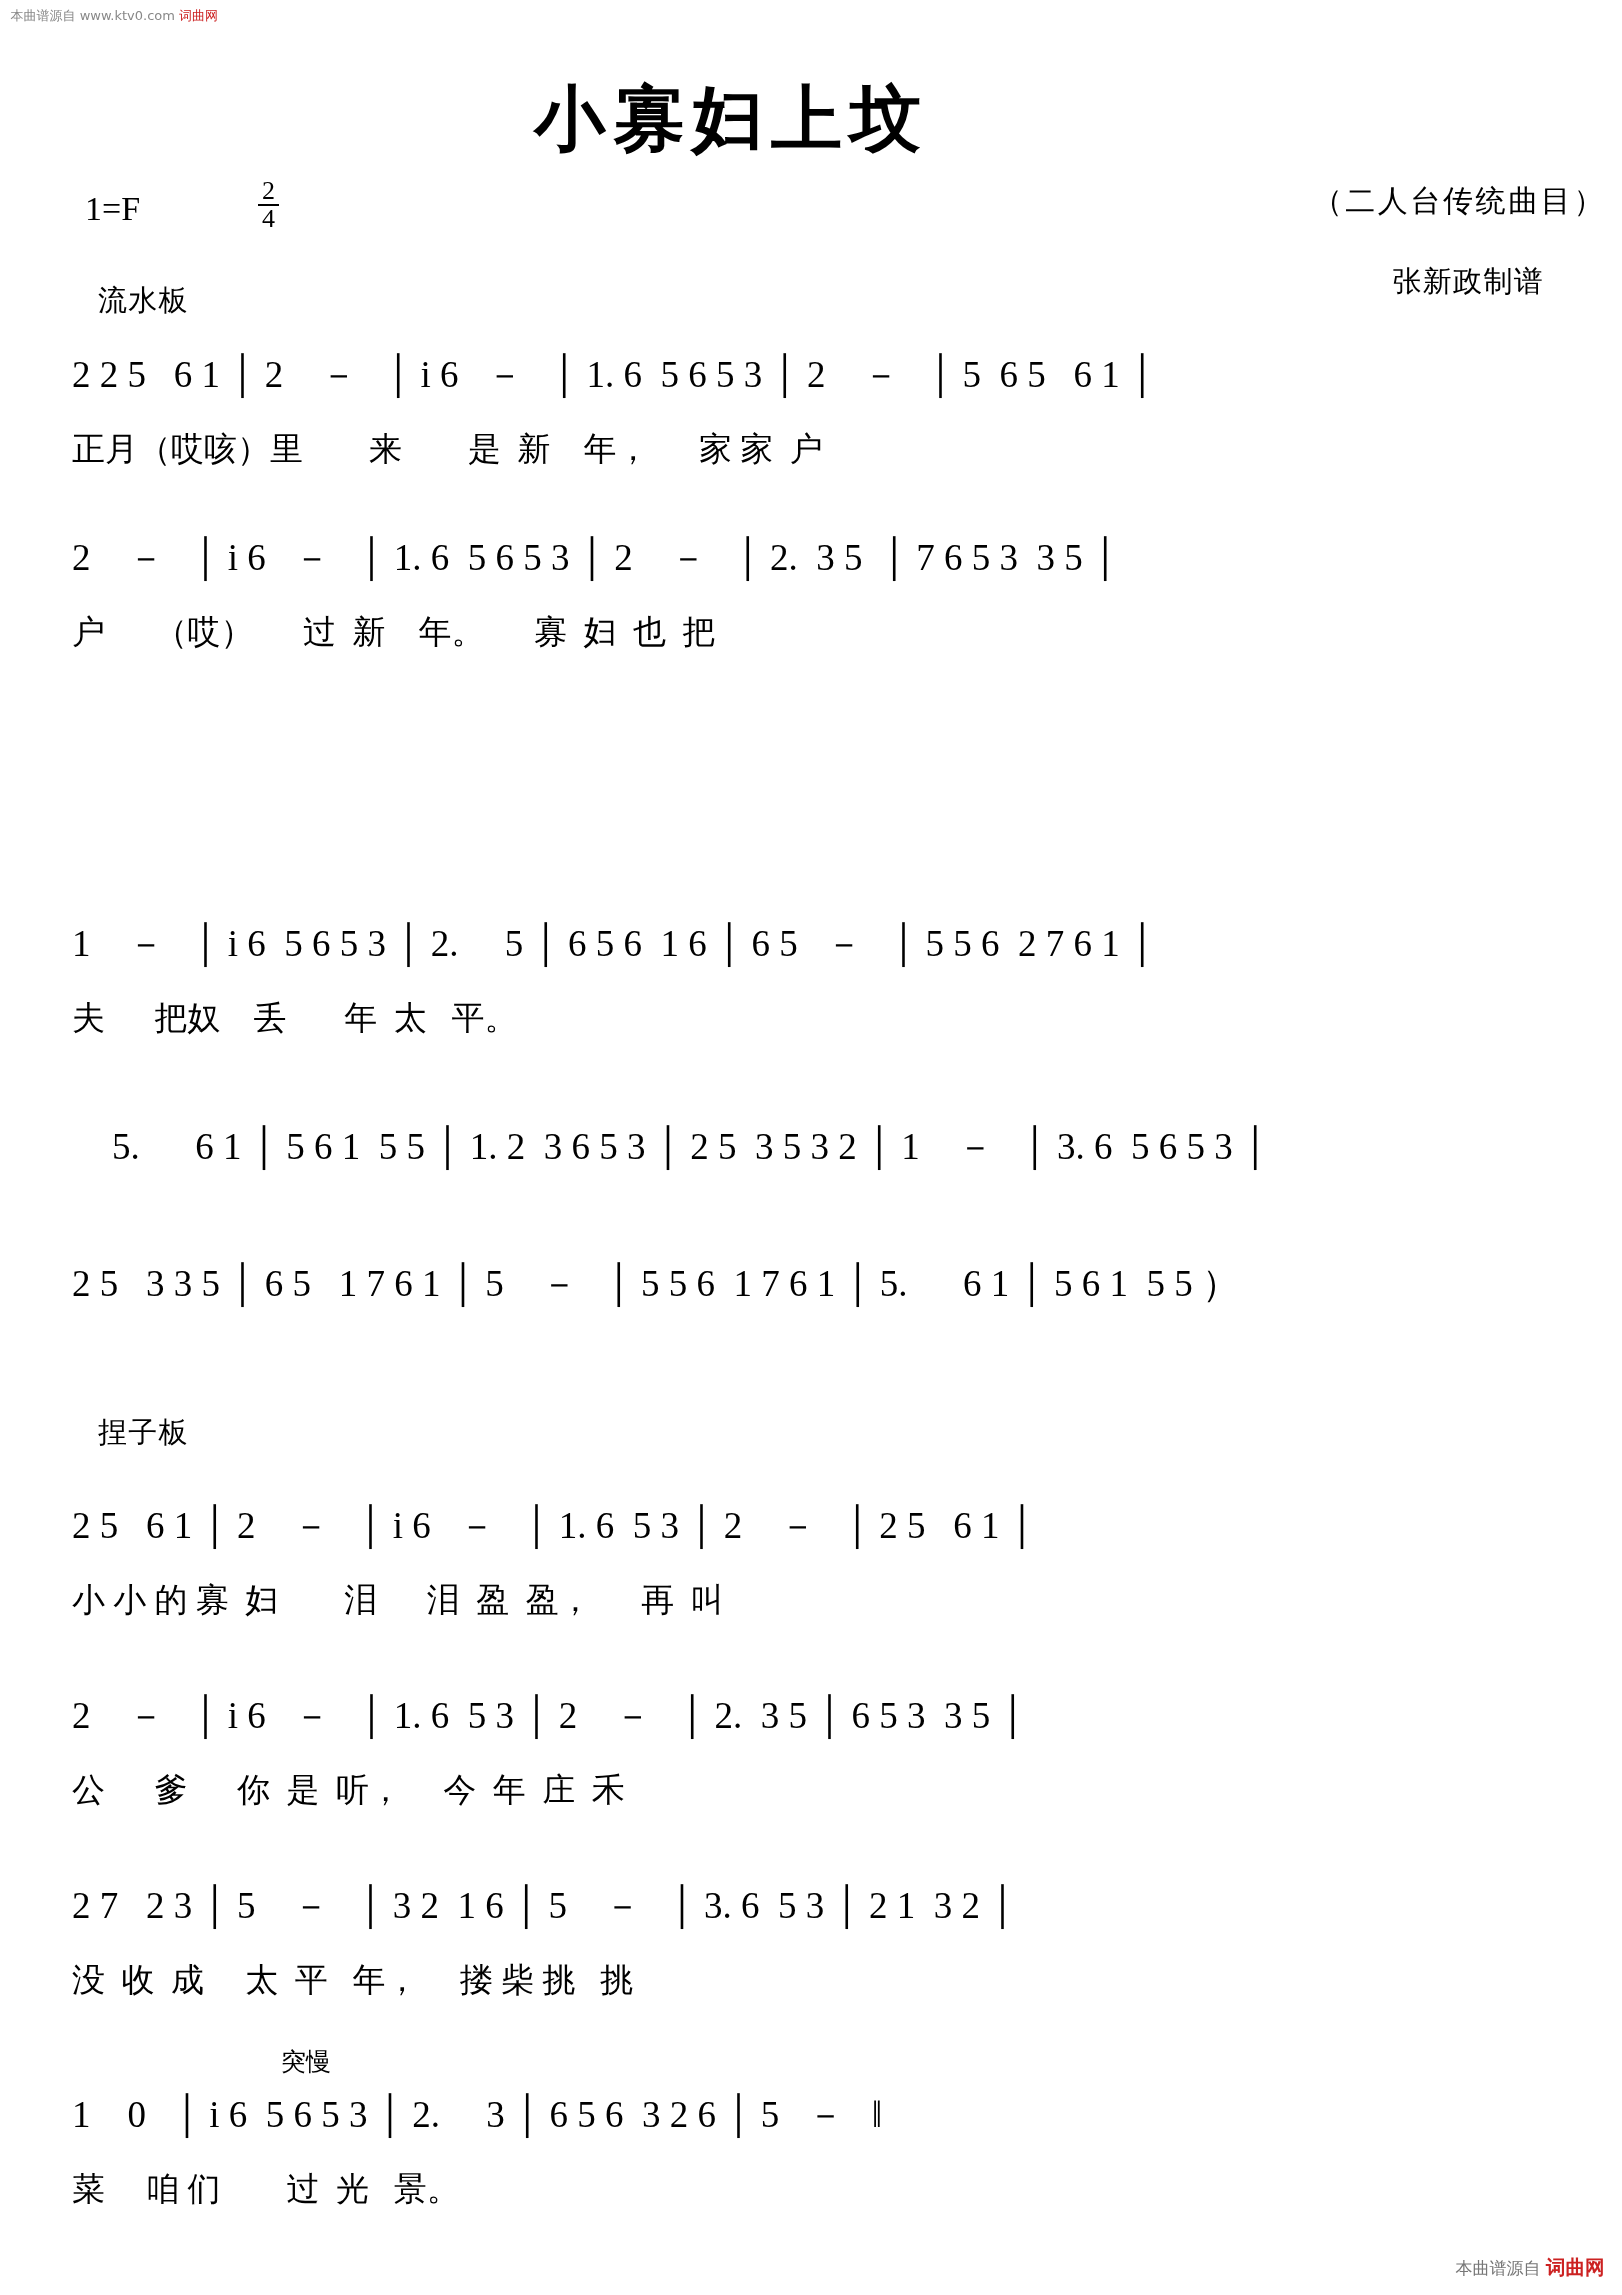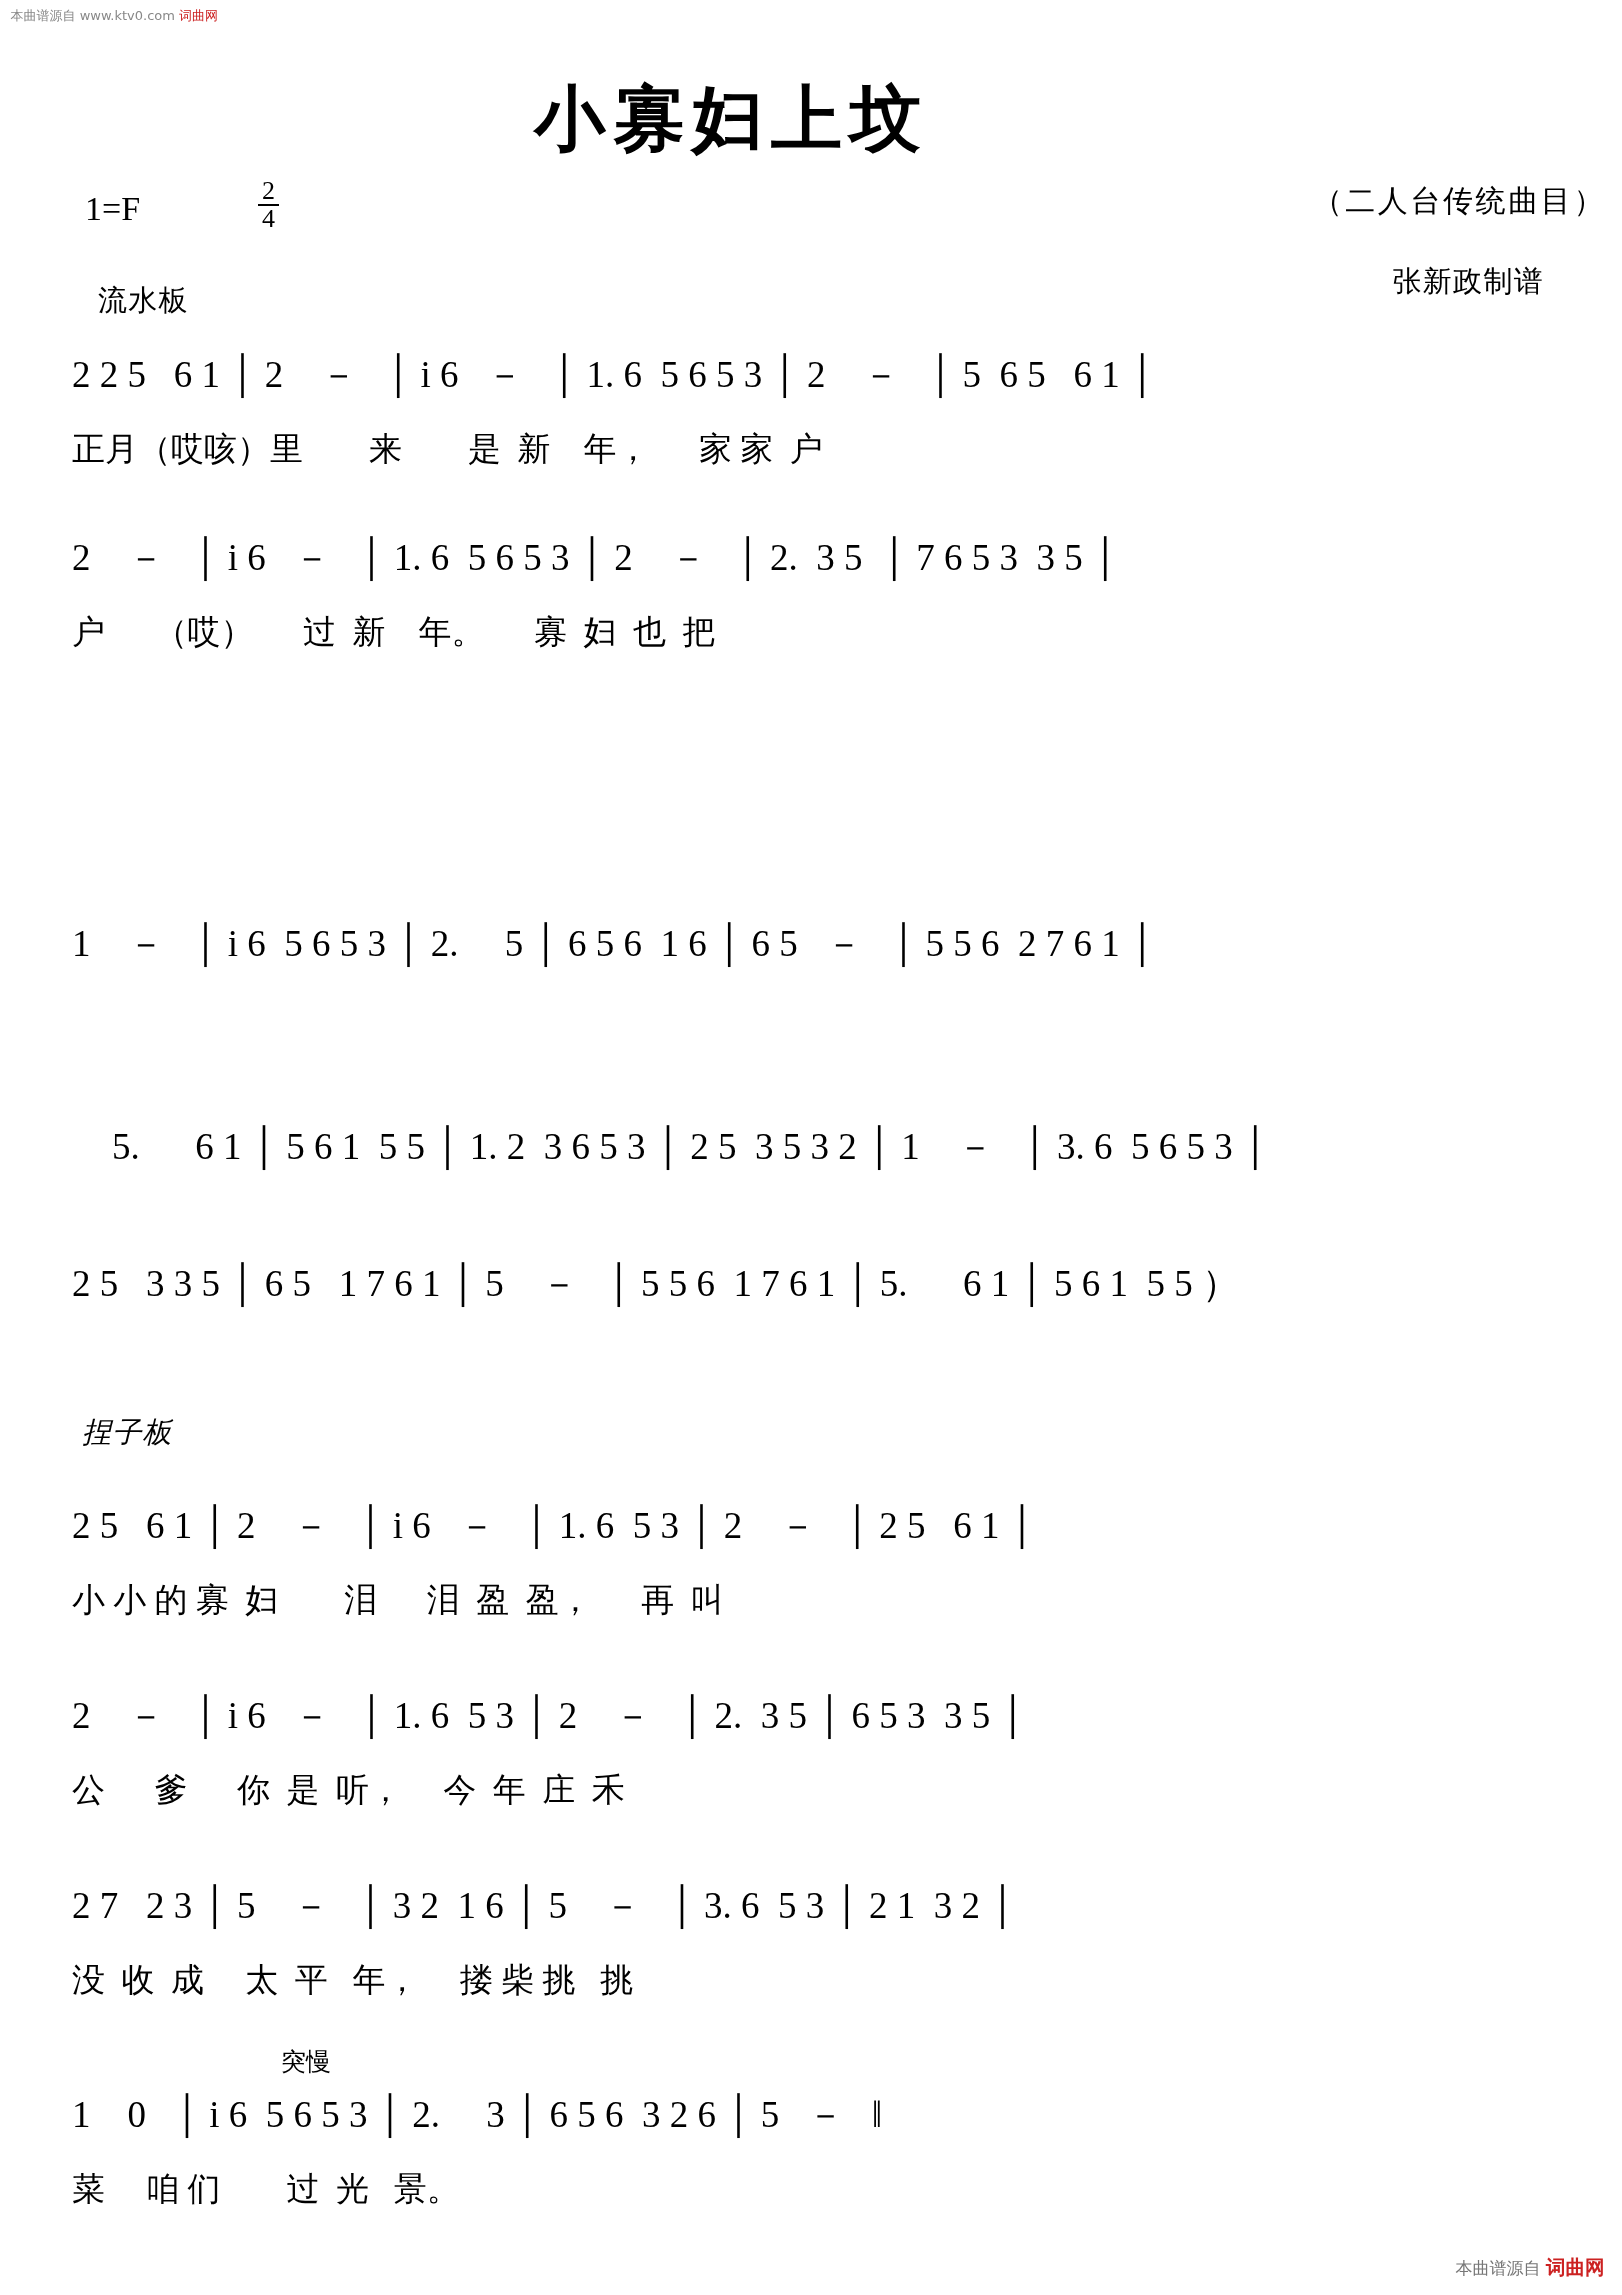--- a/index.html
+++ b/index.html
@@ -104,38 +104,39 @@
 <div class="keysig">1=F</div>
 
 <div class="meter">
   <span class="num">2</span>
   <span class="den">4</span>
 </div>
 
 <div class="composer">张新政制谱</div>
 
 <div class="banner" style="left:98px; top:281px;">流水板</div>
-<div class="banner" style="left:82px; top:1413px;font-style:italic;">捏子板</div>
+<div class="banner" style="left:98px; top:1413px;">捏子板</div>
 <div class="tempo-mark" style="left:281px; top:2045px;">突慢</div>
 
 <div class="row" style="top:334px;">
   <div class="notes">2 2 5   6 1 │ 2    －   │ i 6   －   │ 1. 6  5 6 5 3 │ 2    －   │ 5  6 5   6 1 │</div>
   <div class="lyrics" style="margin-top:18.3px;">正月（哎咳）里        来        是  新    年，      家 家  户</div>
 </div>
 
 <div class="row" style="top:517px;">
   <div class="notes">2    －   │ i 6   －   │ 1. 6  5 6 5 3 │ 2    －   │ 2.  3 5  │ 7 6 5 3  3 5 │</div>
   <div class="lyrics" style="margin-top:18.3px;">户      （哎）      过  新    年。      寡  妇  也  把</div>
 </div>
 
 <div class="row" style="top:707px;">
 </div>
 
 <div class="row" style="top:903px;">
   <div class="notes">1    －   │ i 6  5 6 5 3 │ 2.     5 │ 6 5 6  1 6 │ 6 5   －   │ 5 5 6  2 7 6 1 │</div>
+  <div class="lyrics" style="margin-top:18.3px;">夫      把奴    丢       年  太   平。</div>
 </div>
 
 <div class="row" style="top:1106px;margin-left:40px;">
   <div class="notes">5.      6 1 │ 5 6 1  5 5 │ 1. 2  3 6 5 3 │ 2 5  3 5 3 2 │ 1    －   │ 3. 6  5 6 5 3 │</div>
 </div>
 
 <div class="row" style="top:1243px;">
   <div class="notes">2 5   3 3 5 │ 6 5   1 7 6 1 │ 5    －   │ 5 5 6  1 7 6 1 │ 5.      6 1 │ 5 6 1  5 5 ）</div>
 </div>
 

